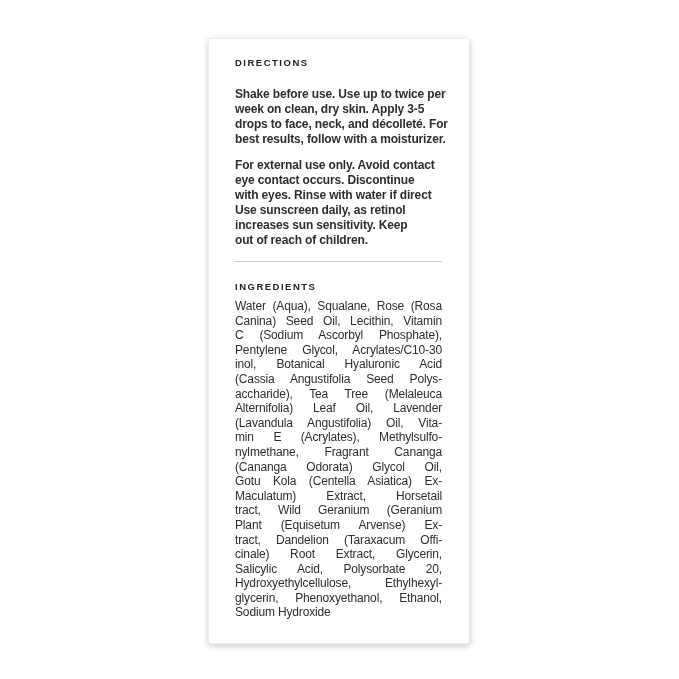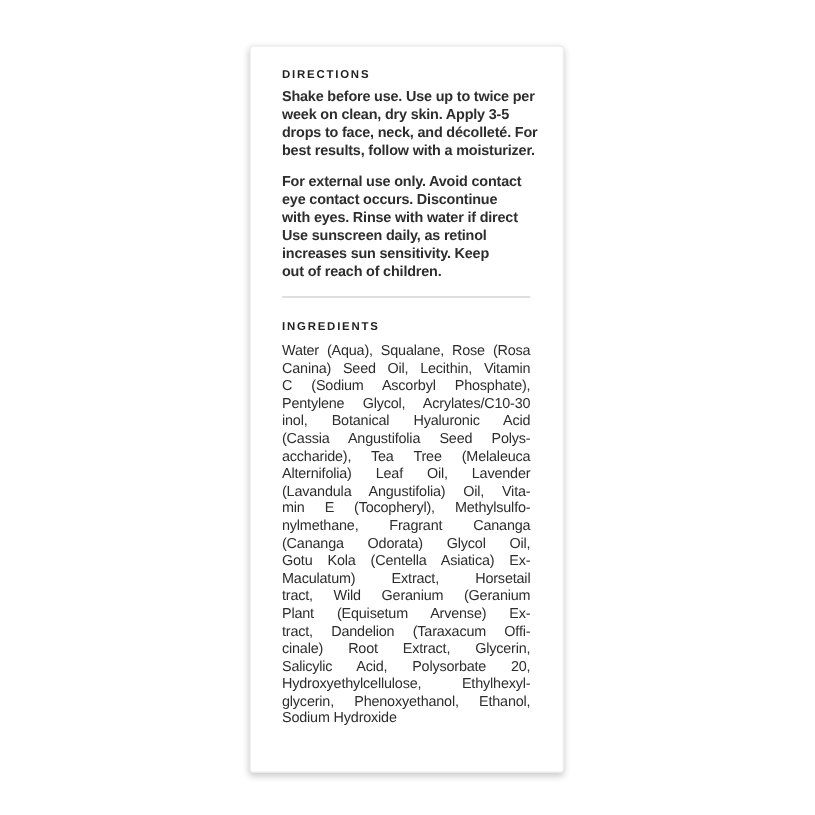--- a/index.html
+++ b/index.html
@@ -29,21 +29,21 @@
     top: 38px;
     width: 262px;
     height: 606px;
     background: var(--card-bg);
     border: 1px solid #ededed;
     border-radius: 3px;
     box-shadow: 0 2px 6px rgba(0,0,0,0.22);
     padding: 18px 27px 12px 26px;
   }
   .heading {
-    margin: 0 0 5px 0;
+    margin: 0 0 19px 0;
     font-size: 9.5px;
     font-weight: 700;
     letter-spacing: 1.5px;
     color: var(--heading-color);
   }
   .para { margin: 0 0 11px 0; font-weight: bold; }
   .line {
     font-size: 12px;
     line-height: 15px;
     letter-spacing: -0.15px;
@@ -98,21 +98,21 @@
       <div>
           <div class="line">Water (Aqua), Squalane, Rose (Rosa</div>
           <div class="line">Canina) Seed Oil, Lecithin, Vitamin</div>
           <div class="line">C (Sodium Ascorbyl Phosphate),</div>
           <div class="line">Pentylene Glycol, Acrylates/C10-30</div>
           <div class="line">inol, Botanical Hyaluronic Acid</div>
           <div class="line">(Cassia Angustifolia Seed Polys-</div>
           <div class="line">accharide), Tea Tree (Melaleuca</div>
           <div class="line">Alternifolia) Leaf Oil, Lavender</div>
           <div class="line">(Lavandula Angustifolia) Oil, Vita-</div>
-          <div class="line">min E (Tocopheryl), Methylsulfo-</div>
+          <div class="line">min E (Acrylates), Methylsulfo-</div>
           <div class="line">nylmethane, Fragrant Cananga</div>
           <div class="line">(Cananga Odorata) Glycol Oil,</div>
           <div class="line">Gotu Kola (Centella Asiatica) Ex-</div>
           <div class="line">Maculatum) Extract, Horsetail</div>
           <div class="line">tract, Wild Geranium (Geranium</div>
           <div class="line">Plant (Equisetum Arvense) Ex-</div>
           <div class="line">tract, Dandelion (Taraxacum Offi-</div>
           <div class="line">cinale) Root Extract, Glycerin,</div>
           <div class="line">Salicylic Acid, Polysorbate 20,</div>
           <div class="line">Hydroxyethylcellulose, Ethylhexyl-</div>

